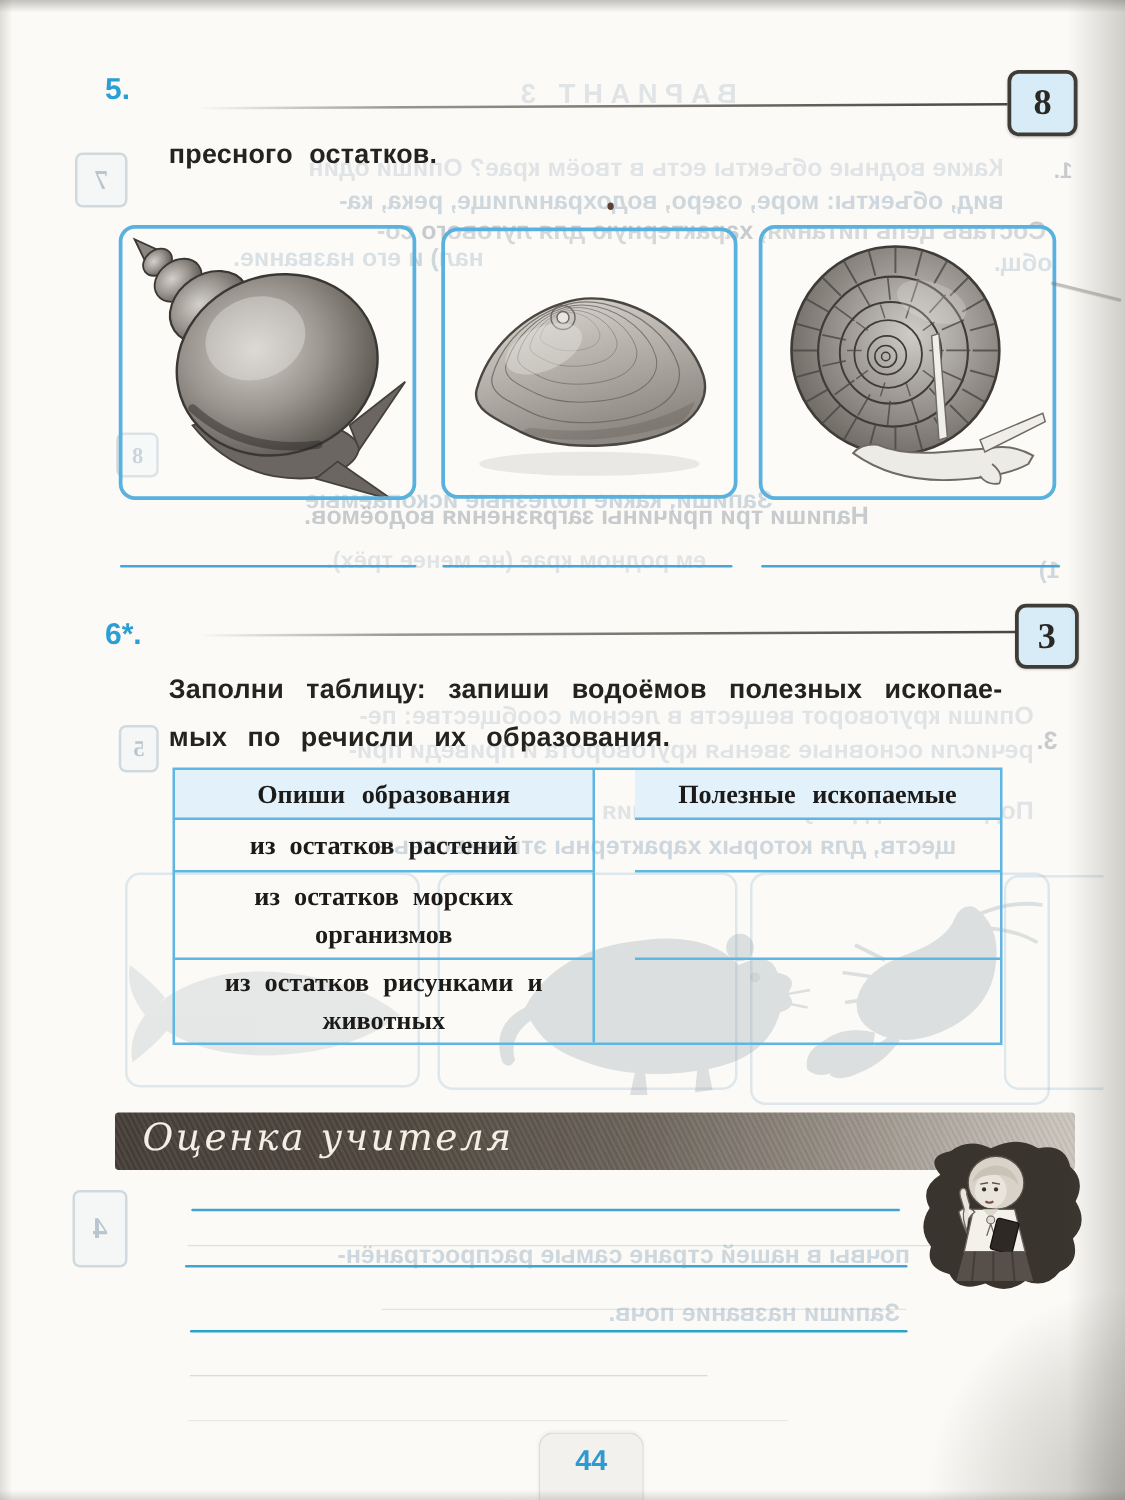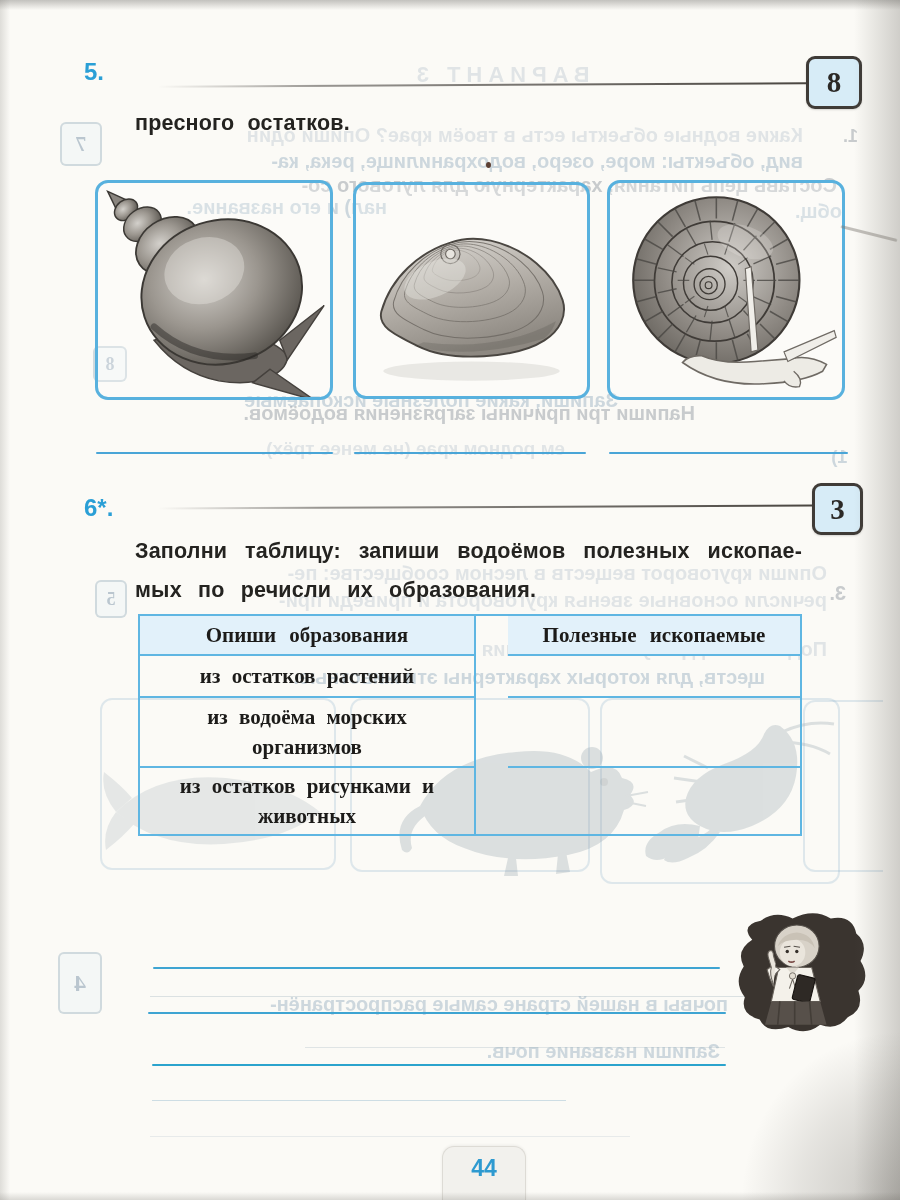--- a/index.html
+++ b/index.html
@@ -52,21 +52,21 @@
 
   
   .banner{position:absolute;left:92px;top:890px;width:768px;height:46px;border-radius:3px;
           background:linear-gradient(90deg,#463e38 0%,#50483f 30%,#6d655c 55%,#968e85 75%,#bdb6ae 92%,#cdc7bf 100%);}
   .banner:after{content:"";position:absolute;inset:0;background:repeating-linear-gradient(63deg,rgba(255,255,255,.05) 0 2px,rgba(0,0,0,.04) 2px 4px);border-radius:3px;}
   .banner-label{position:absolute;left:22px;top:3px;font-family:"DejaVu Serif",serif;font-style:italic;
                 font-size:30px;letter-spacing:2px;color:#f3efe5;z-index:1;}
   .write-line{position:absolute;height:2px;border-radius:1px;}
   .teacher{position:absolute;left:731px;top:908px;width:138px;height:138px;}
 
-  .page-tab{position:absolute;left:442px;top:1146px;width:82px;height:54px;background:#f2f1ed;
+  .page-tab{position:absolute;left:431px;top:1146px;width:82px;height:54px;background:#f2f1ed;
             border:1px solid #dddbd5;border-bottom:none;border-radius:12px 12px 0 0;box-shadow:0 -1px 3px rgba(0,0,0,.06);
             display:flex;justify-content:center;}
   .page-num{margin-top:8px;font-weight:700;font-size:23px;color:#2e9ad0;}
 
   .animals{position:absolute;pointer-events:none;}
 </style>
 </head>
 <body>
 
 <div class="page">
@@ -238,26 +238,29 @@
   <div class="instr" style="left:135px;top:532px;">
     <span class="jline">Заполни таблицу: запиши водоёмов полезных ископае-</span>
     <span style="word-spacing:10px;">мых по речисли их образования.</span>
   </div>
 
   <div class="t6table">
     <div class="cell head">Опиши образования</div>
     <div class="cell head">Полезные ископаемые</div>
     <div class="cell">из остатков растений</div>
     <div class="cell"></div>
-    <div class="cell">из водоёма морских организмов</div>
+    <div class="cell">из остатков морских организмов</div>
     <div class="cell"></div>
     <div class="cell last">из остатков рисунками и животных</div>
     <div class="cell last"></div>
   </div>
 
+  <div class="banner">
+    <div class="banner-label">Оценка учителя</div>
+  </div>
 
   <svg class="teacher" viewBox="0 0 130 130">
     <path d="M20,30 Q8,16 28,12 Q42,2 58,10 Q78,0 94,10 Q114,6 118,24 Q130,34 122,50 Q132,66 120,78 Q126,96 110,103 Q100,116 84,110 Q70,121 54,112 Q34,119 27,105 Q8,100 13,84 Q2,70 12,55 Q4,40 20,30 Z" fill="#3a342f"></path>
     <ellipse cx="62" cy="36" rx="21" ry="20" fill="#d8d2c8" stroke="#55504a" stroke-width="1"></ellipse>
     <ellipse cx="58" cy="42" rx="12" ry="13" fill="#eae5dc"></ellipse>
     <path d="M44,36 Q48,24 62,23 Q76,24 79,38 Q74,30 62,30 Q50,30 44,36 Z" fill="#c9c2b6"></path>
     <circle cx="53" cy="41" r="1.6" fill="#35302b"></circle>
       <circle cx="62" cy="41" r="1.6" fill="#35302b"></circle>
     <path d="M50,37 L56,36 M59,36 L65,37" stroke="#55504a" stroke-width="1" fill="none"></path>
     <path d="M54,50 Q57,52 60,50" stroke="#7a4a45" stroke-width="1.5" fill="none"></path>

